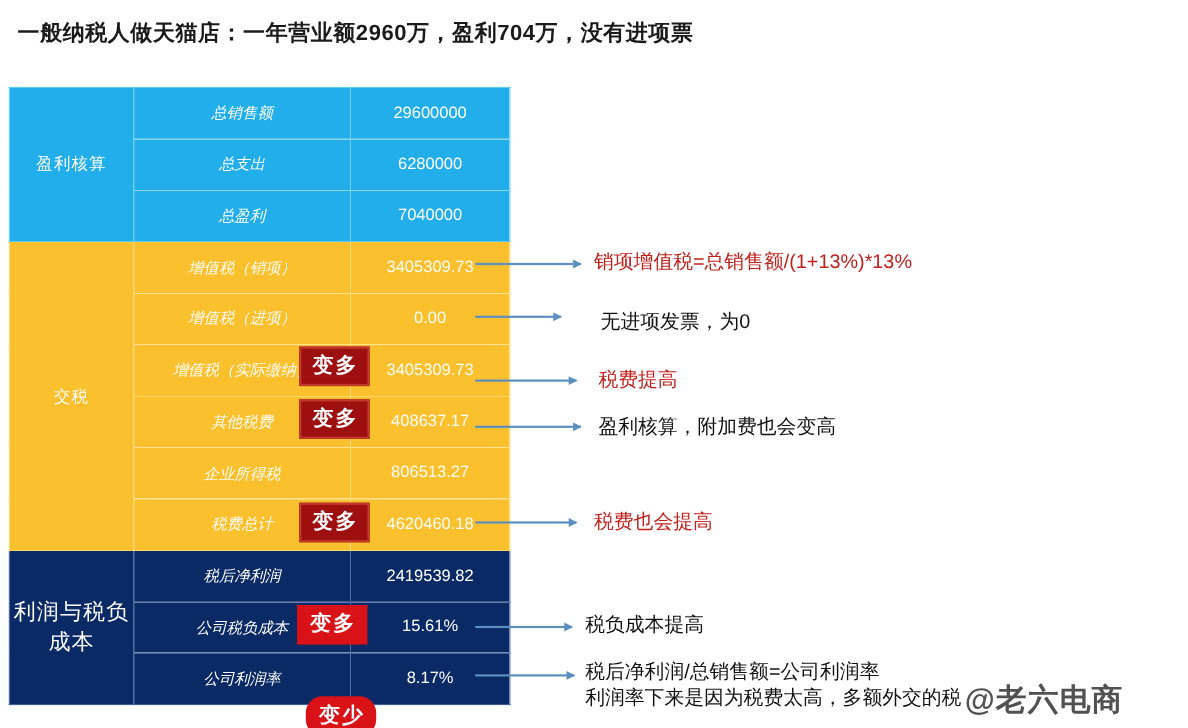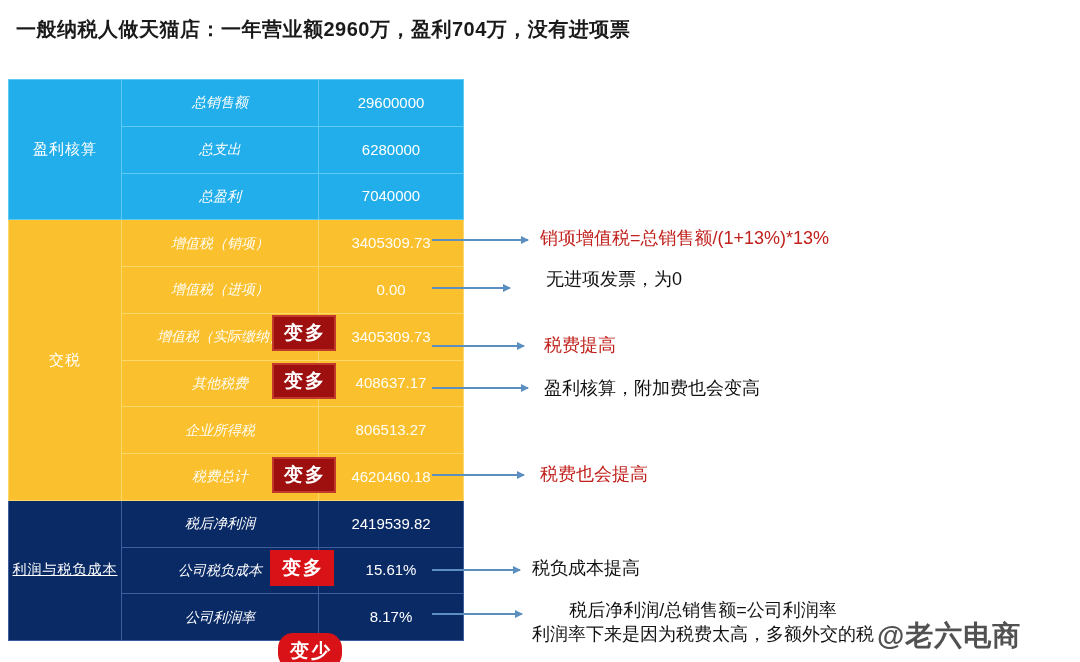--- a/index.html
+++ b/index.html
@@ -44,21 +44,21 @@
   .col-name { width: 196px; }
   .col-val  { width: 144px; }
 
   
   .sec-cell {
     font-size: 15px;
     color: #ffffff;
     font-weight: normal;
     letter-spacing: 1px;
   }
-  .sec-cell.navy { font-size: 14px; text-decoration: underline; }
+  .sec-cell.navy { font-size: 20px; }
 
   
   .blue  { background: #22aeea; }
   .blue .cell-inner { color: #ffffff; }
   .b-row td { border: 1.5px solid #5fcbf3; }
 
   
   .orange { background: #fbc02e; }
   .o-row td { border: 1.5px solid #fcd76a; }
 
@@ -263,21 +263,21 @@
 
 <div class="arrow" style="left:432px; top:239px; width:96px;"></div>
 <div class="arrow" style="left:432px; top:287px; width:78px;"></div>
 <div class="arrow" style="left:432px; top:345px; width:92px;"></div>
 <div class="arrow" style="left:432px; top:387px; width:96px;"></div>
 <div class="arrow" style="left:432px; top:474px; width:92px;"></div>
 <div class="arrow" style="left:432px; top:569px; width:88px;"></div>
 <div class="arrow" style="left:432px; top:613px; width:90px;"></div>
 
 <div class="note red" style="left:540px; top:226px;">销项增值税=总销售额/(1+13%)*13%</div>
-<div class="note" style="left:546px; top:267px;">无进项发票，为0</div>
+<div class="note" style="left:546px; top:280px;">无进项发票，为0</div>
 <div class="note red" style="left:544px; top:333px;">税费提高</div>
 <div class="note" style="left:544px; top:376px;">盈利核算，附加费也会变高</div>
 <div class="note red" style="left:540px; top:462px;">税费也会提高</div>
 <div class="note" style="left:532px; top:556px;">税负成本提高</div>
-<div class="note" style="left:532px; top:598px;text-align:center;">税后净利润/总销售额=公司利润率
+<div class="note" style="left:532px; top:598px;">税后净利润/总销售额=公司利润率
 利润率下来是因为税费太高，多额外交的税</div>
 
 <div class="watermark" style="left:877px; top:617px;">@老六电商</div>
 
 </body></html>

